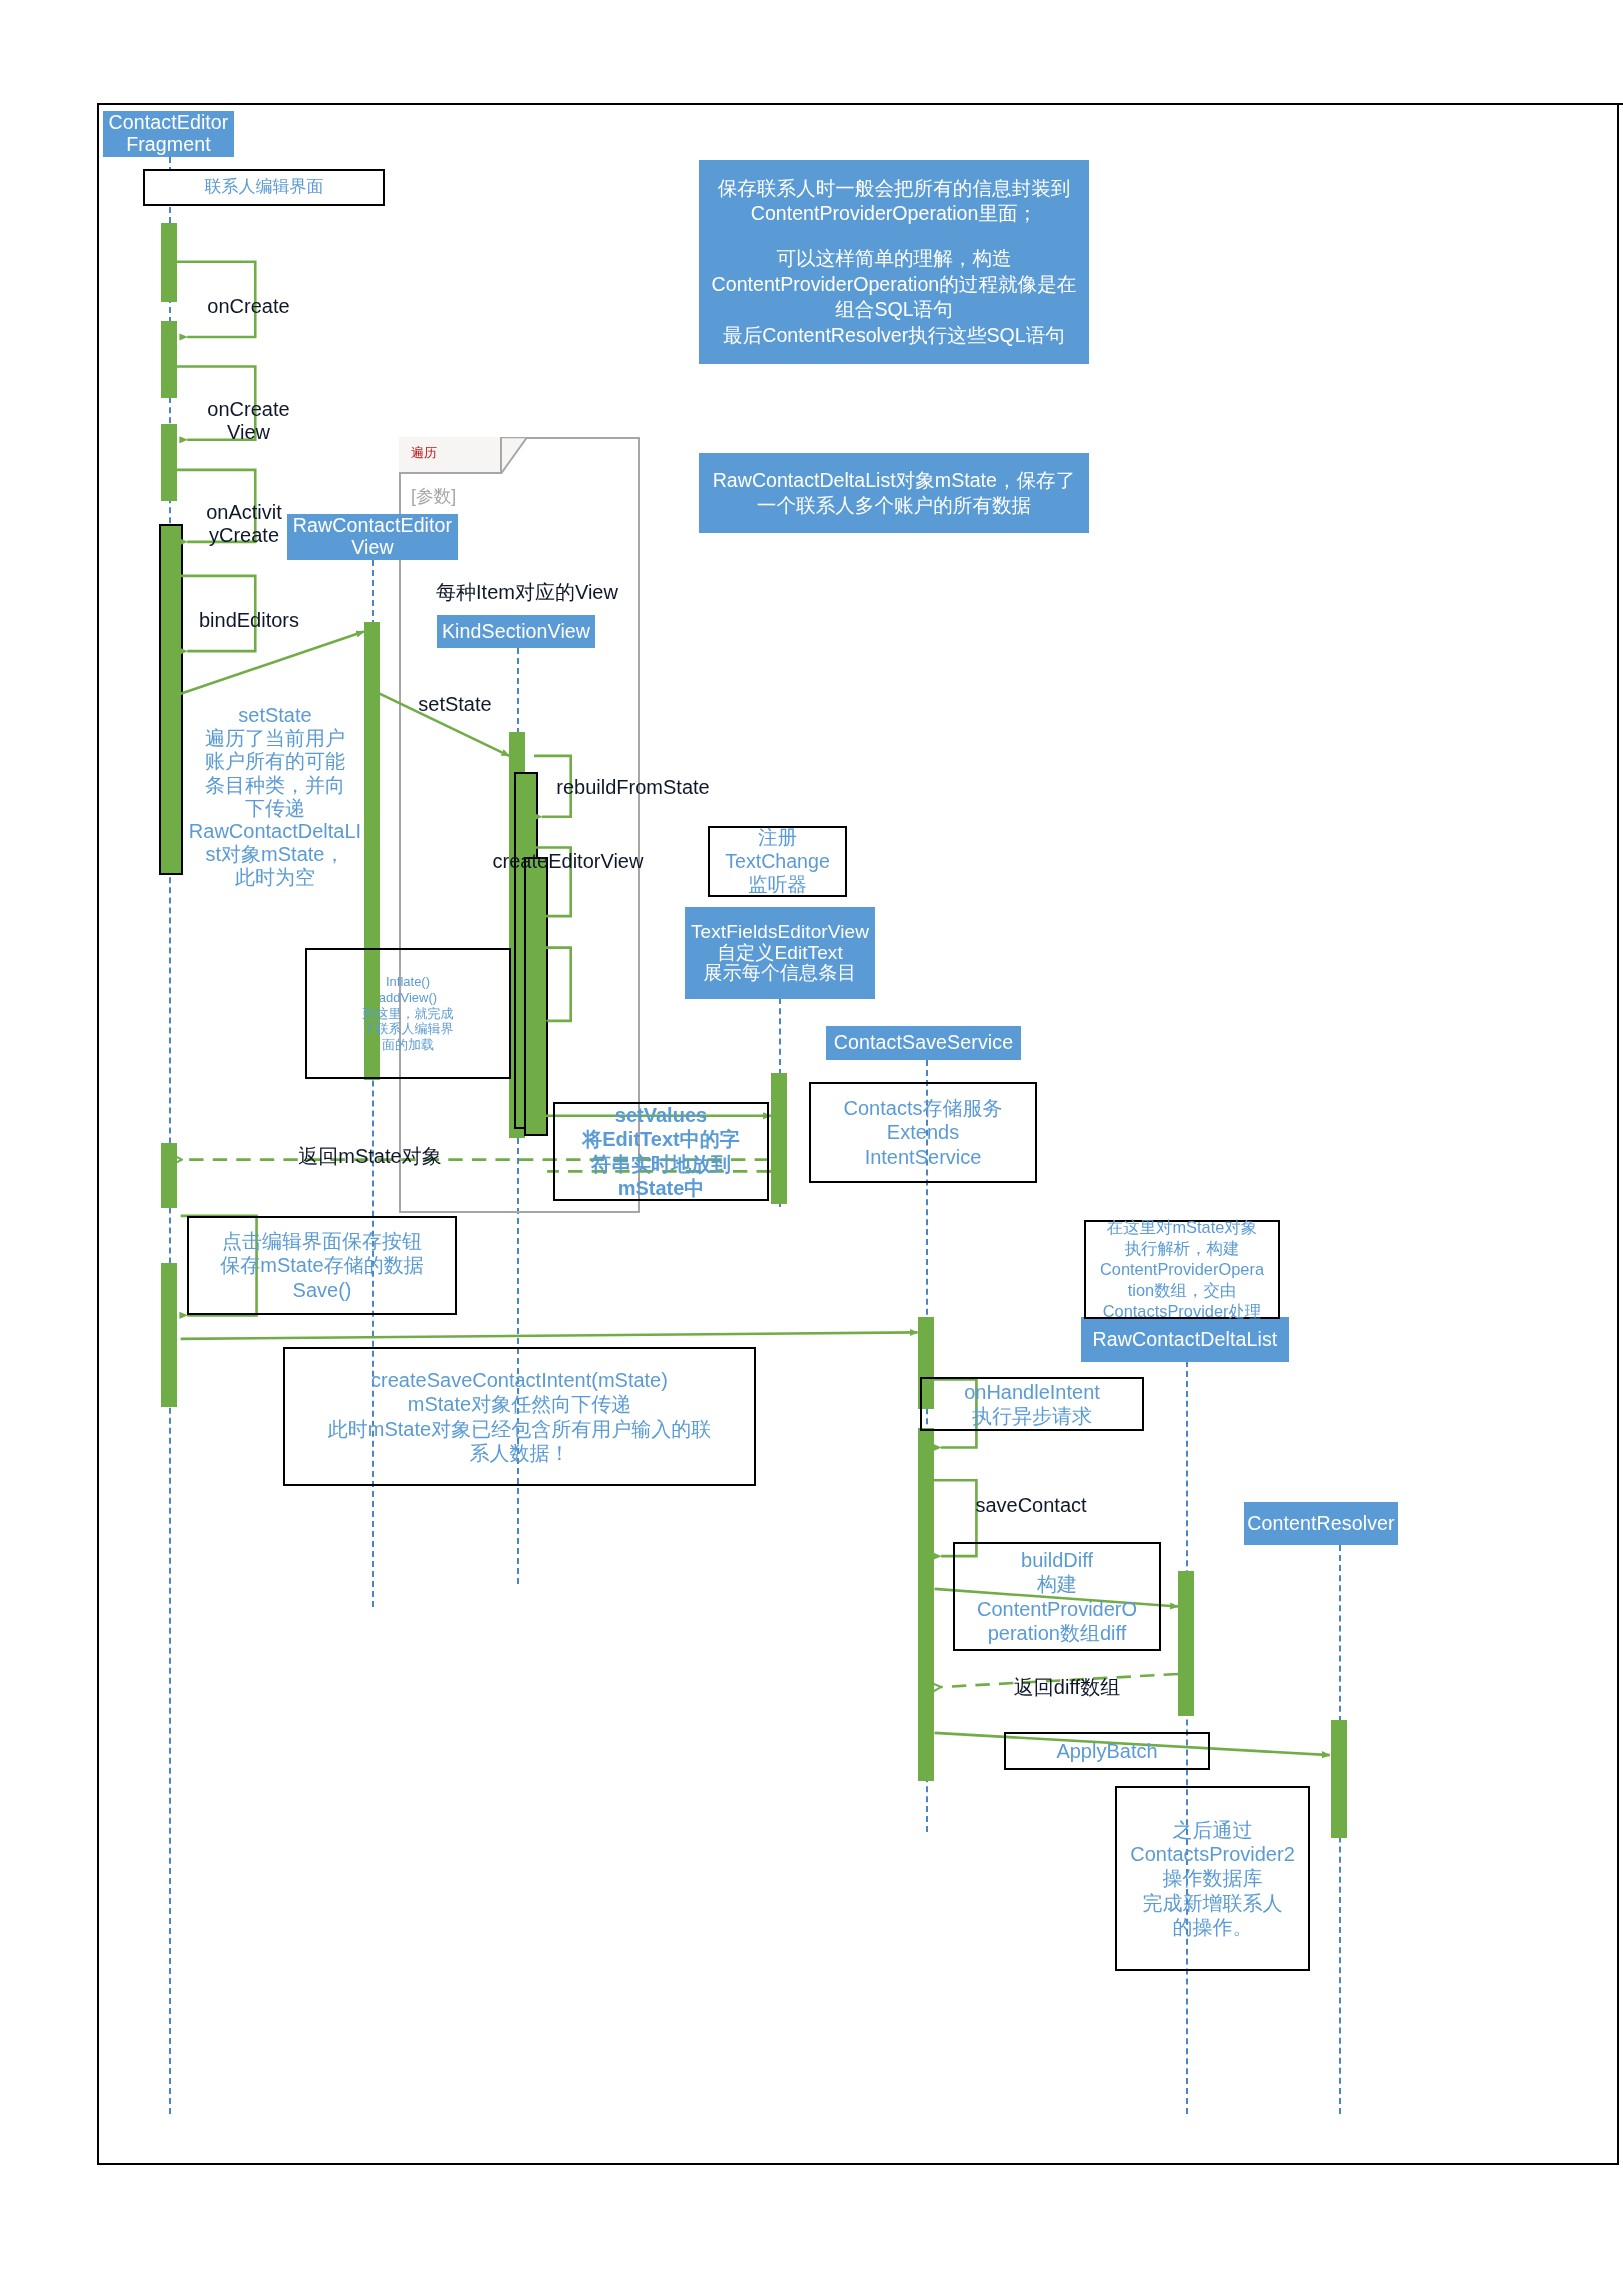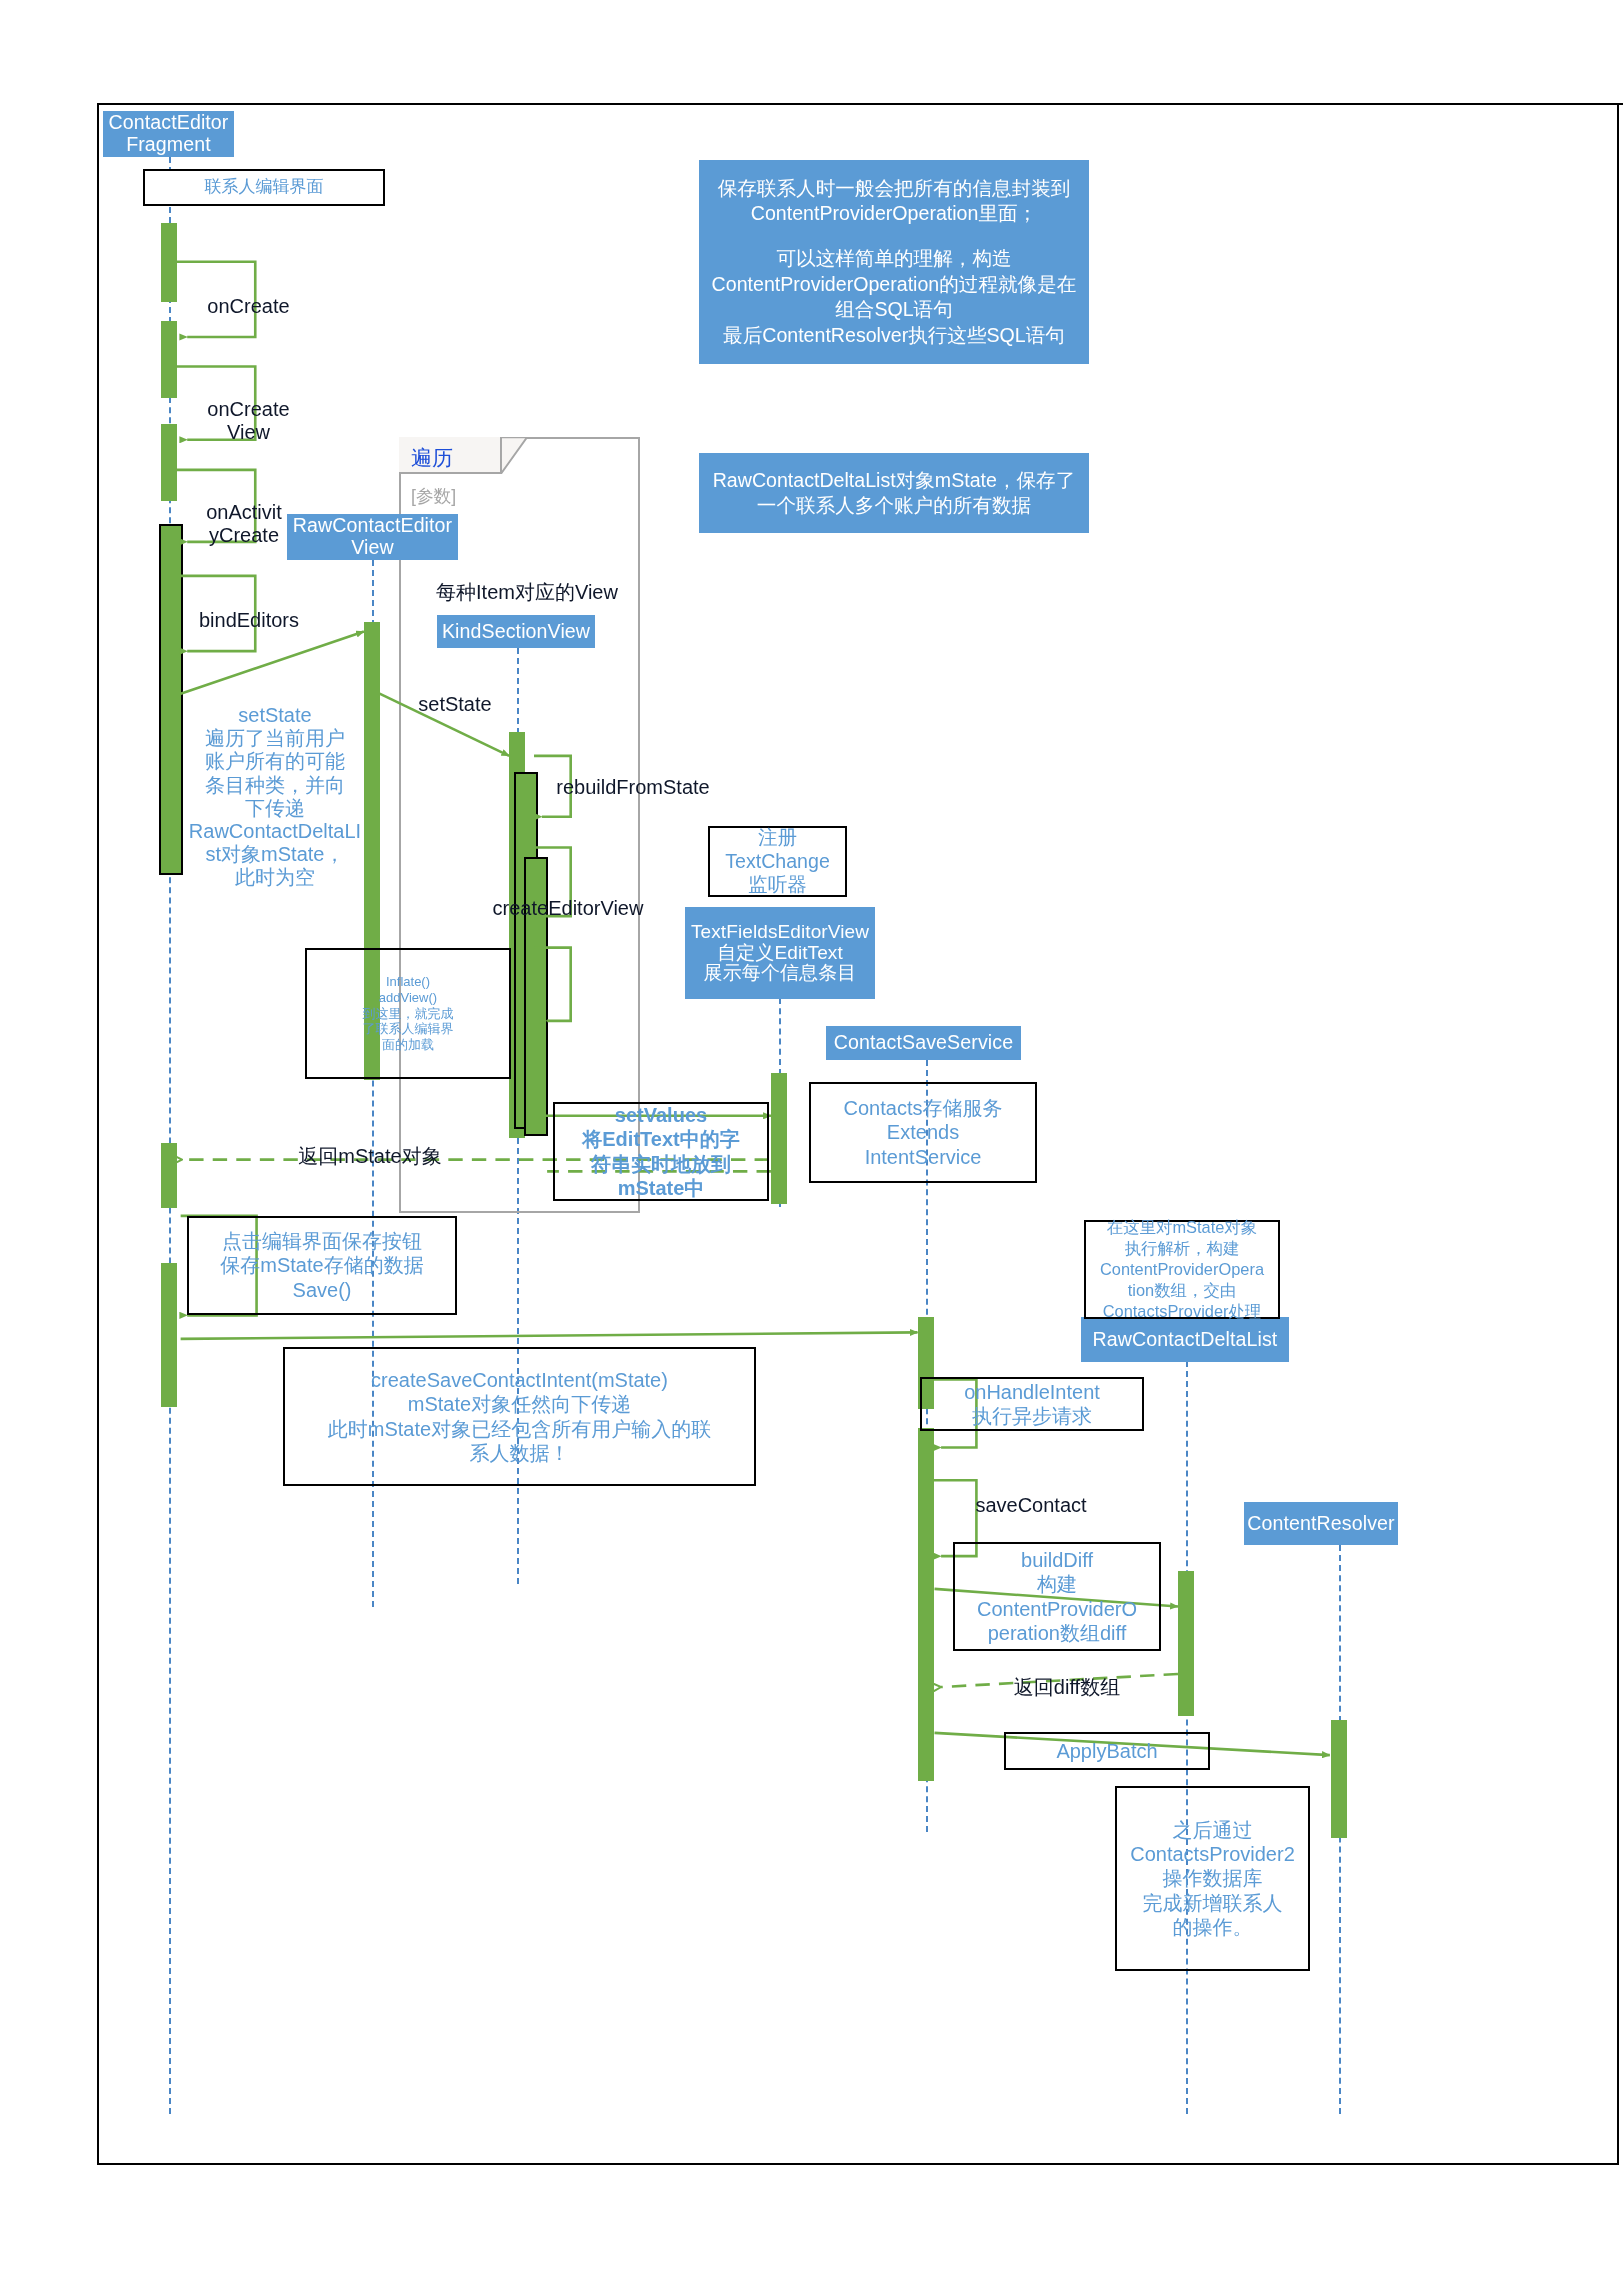--- a/index.html
+++ b/index.html
@@ -41,21 +41,21 @@
 
   
   .msg-label{color:#0f172a;font-size:20px;text-align:center;line-height:1.14;
              white-space:pre-line;}
 
   
   .frag{border:2px solid #a6a6a6;background:transparent;}
   .frag-tab{position:absolute;left:0;top:0;height:35px;background:#f7f5f3;
             border-right:2px solid #a6a6a6;border-bottom:2px solid #a6a6a6;}
   .frag-tab-clip{position:absolute;}
-  .frag-name{position:absolute;color:#1d4ed8;font-size:21px;}
+  .frag-name{position:absolute;color:#b91c1c;font-size:13px;}
   .frag-guard{position:absolute;color:#a6a6a6;font-size:17.7px;}
 
   
   #arrows{position:absolute;left:0;top:0;width:1623px;height:2295px;
           pointer-events:none;overflow:visible;}
 </style>
 </head>
 <body>
 
 <div id="top-rule"></div>
@@ -320,21 +320,21 @@
 
 <div class="abs msg-label" style="left:182px;top:501px;width:124px;white-space:pre-line;">onActivit
 yCreate</div>
 
 <div class="abs msg-label" style="left:177px;top:609px;width:144px;">bindEditors</div>
 
 <div class="abs msg-label" style="left:393px;top:693px;width:124px;">setState</div>
 
 <div class="abs msg-label" style="left:538px;top:776px;width:190px;">rebuildFromState</div>
 
-<div class="abs msg-label" style="left:473px;top:897px;width:190px;text-align:center;">createEditorView</div>
+<div class="abs msg-label" style="left:473px;top:850px;width:190px;text-align:center;">createEditorView</div>
 
 <div class="abs msg-label" style="left:419px;top:581px;width:216px;">每种Item对应的View</div>
 
 <div class="abs msg-label" style="left:262px;top:1145px;width:216px;">返回mState对象</div>
 
 <div class="abs msg-label" style="left:936px;top:1494px;width:190px;">saveContact</div>
 
 <div class="abs msg-label" style="left:969px;top:1676px;width:196px;">返回diff数组</div>
 
 

